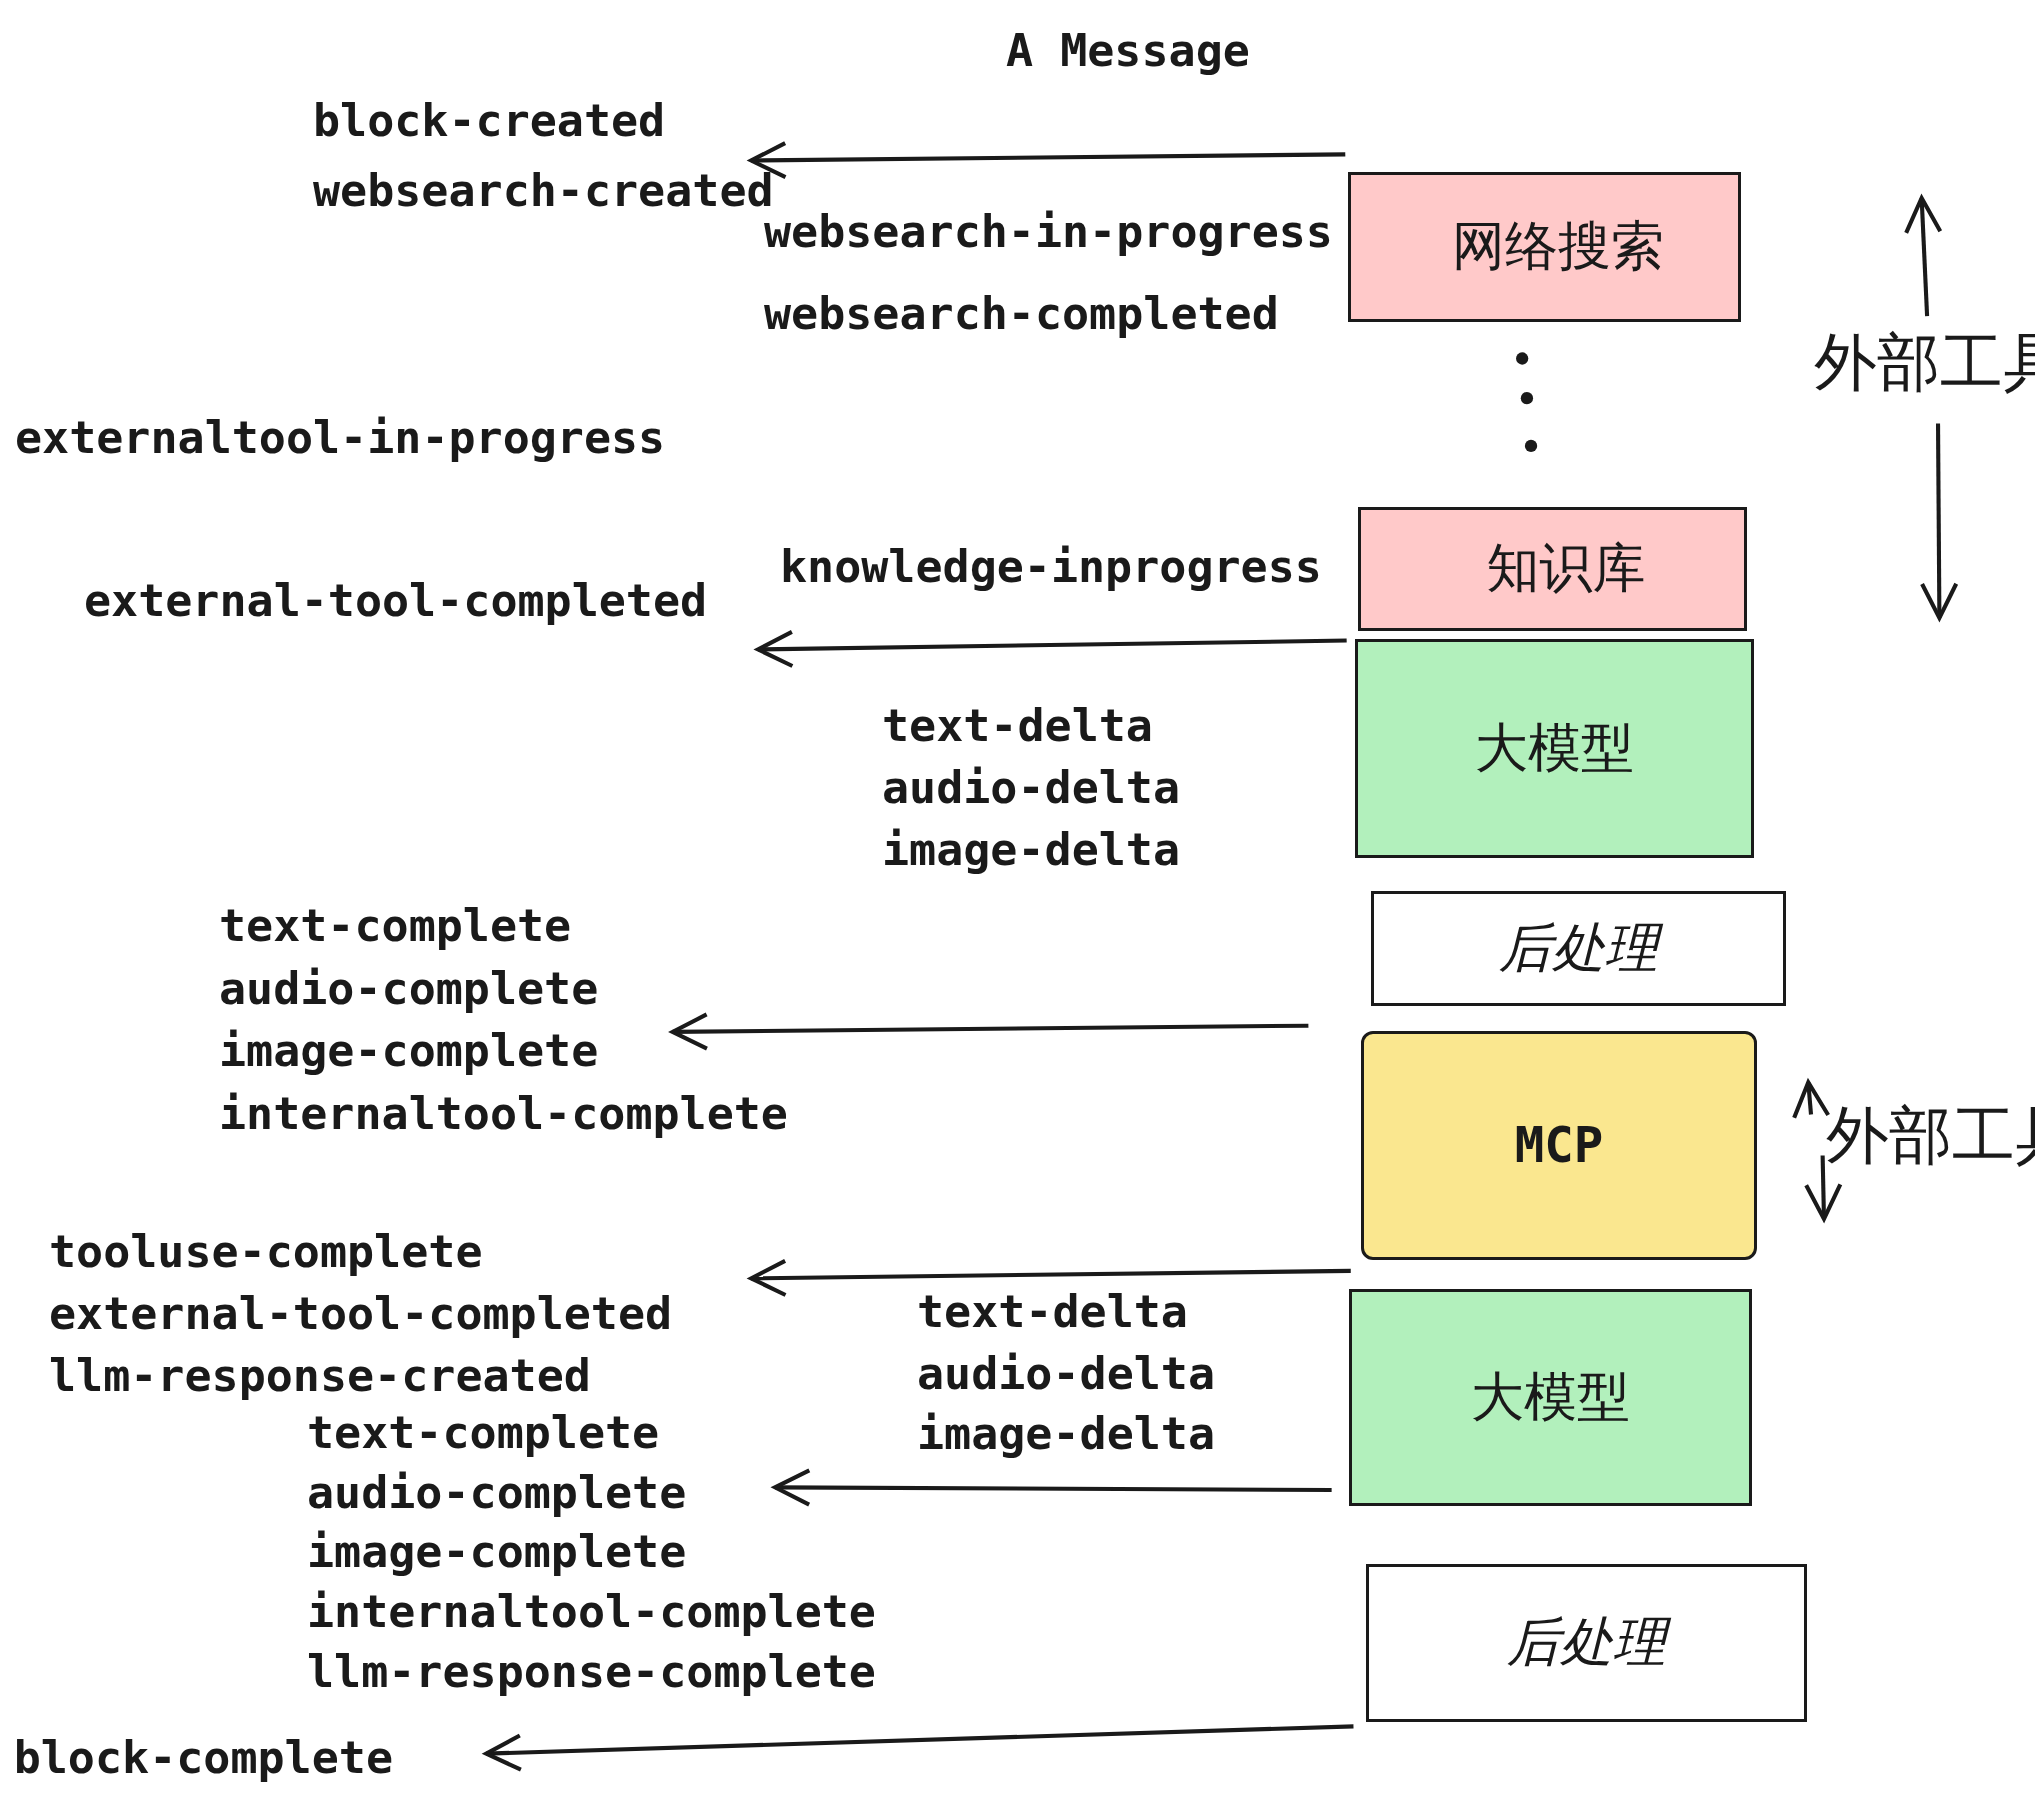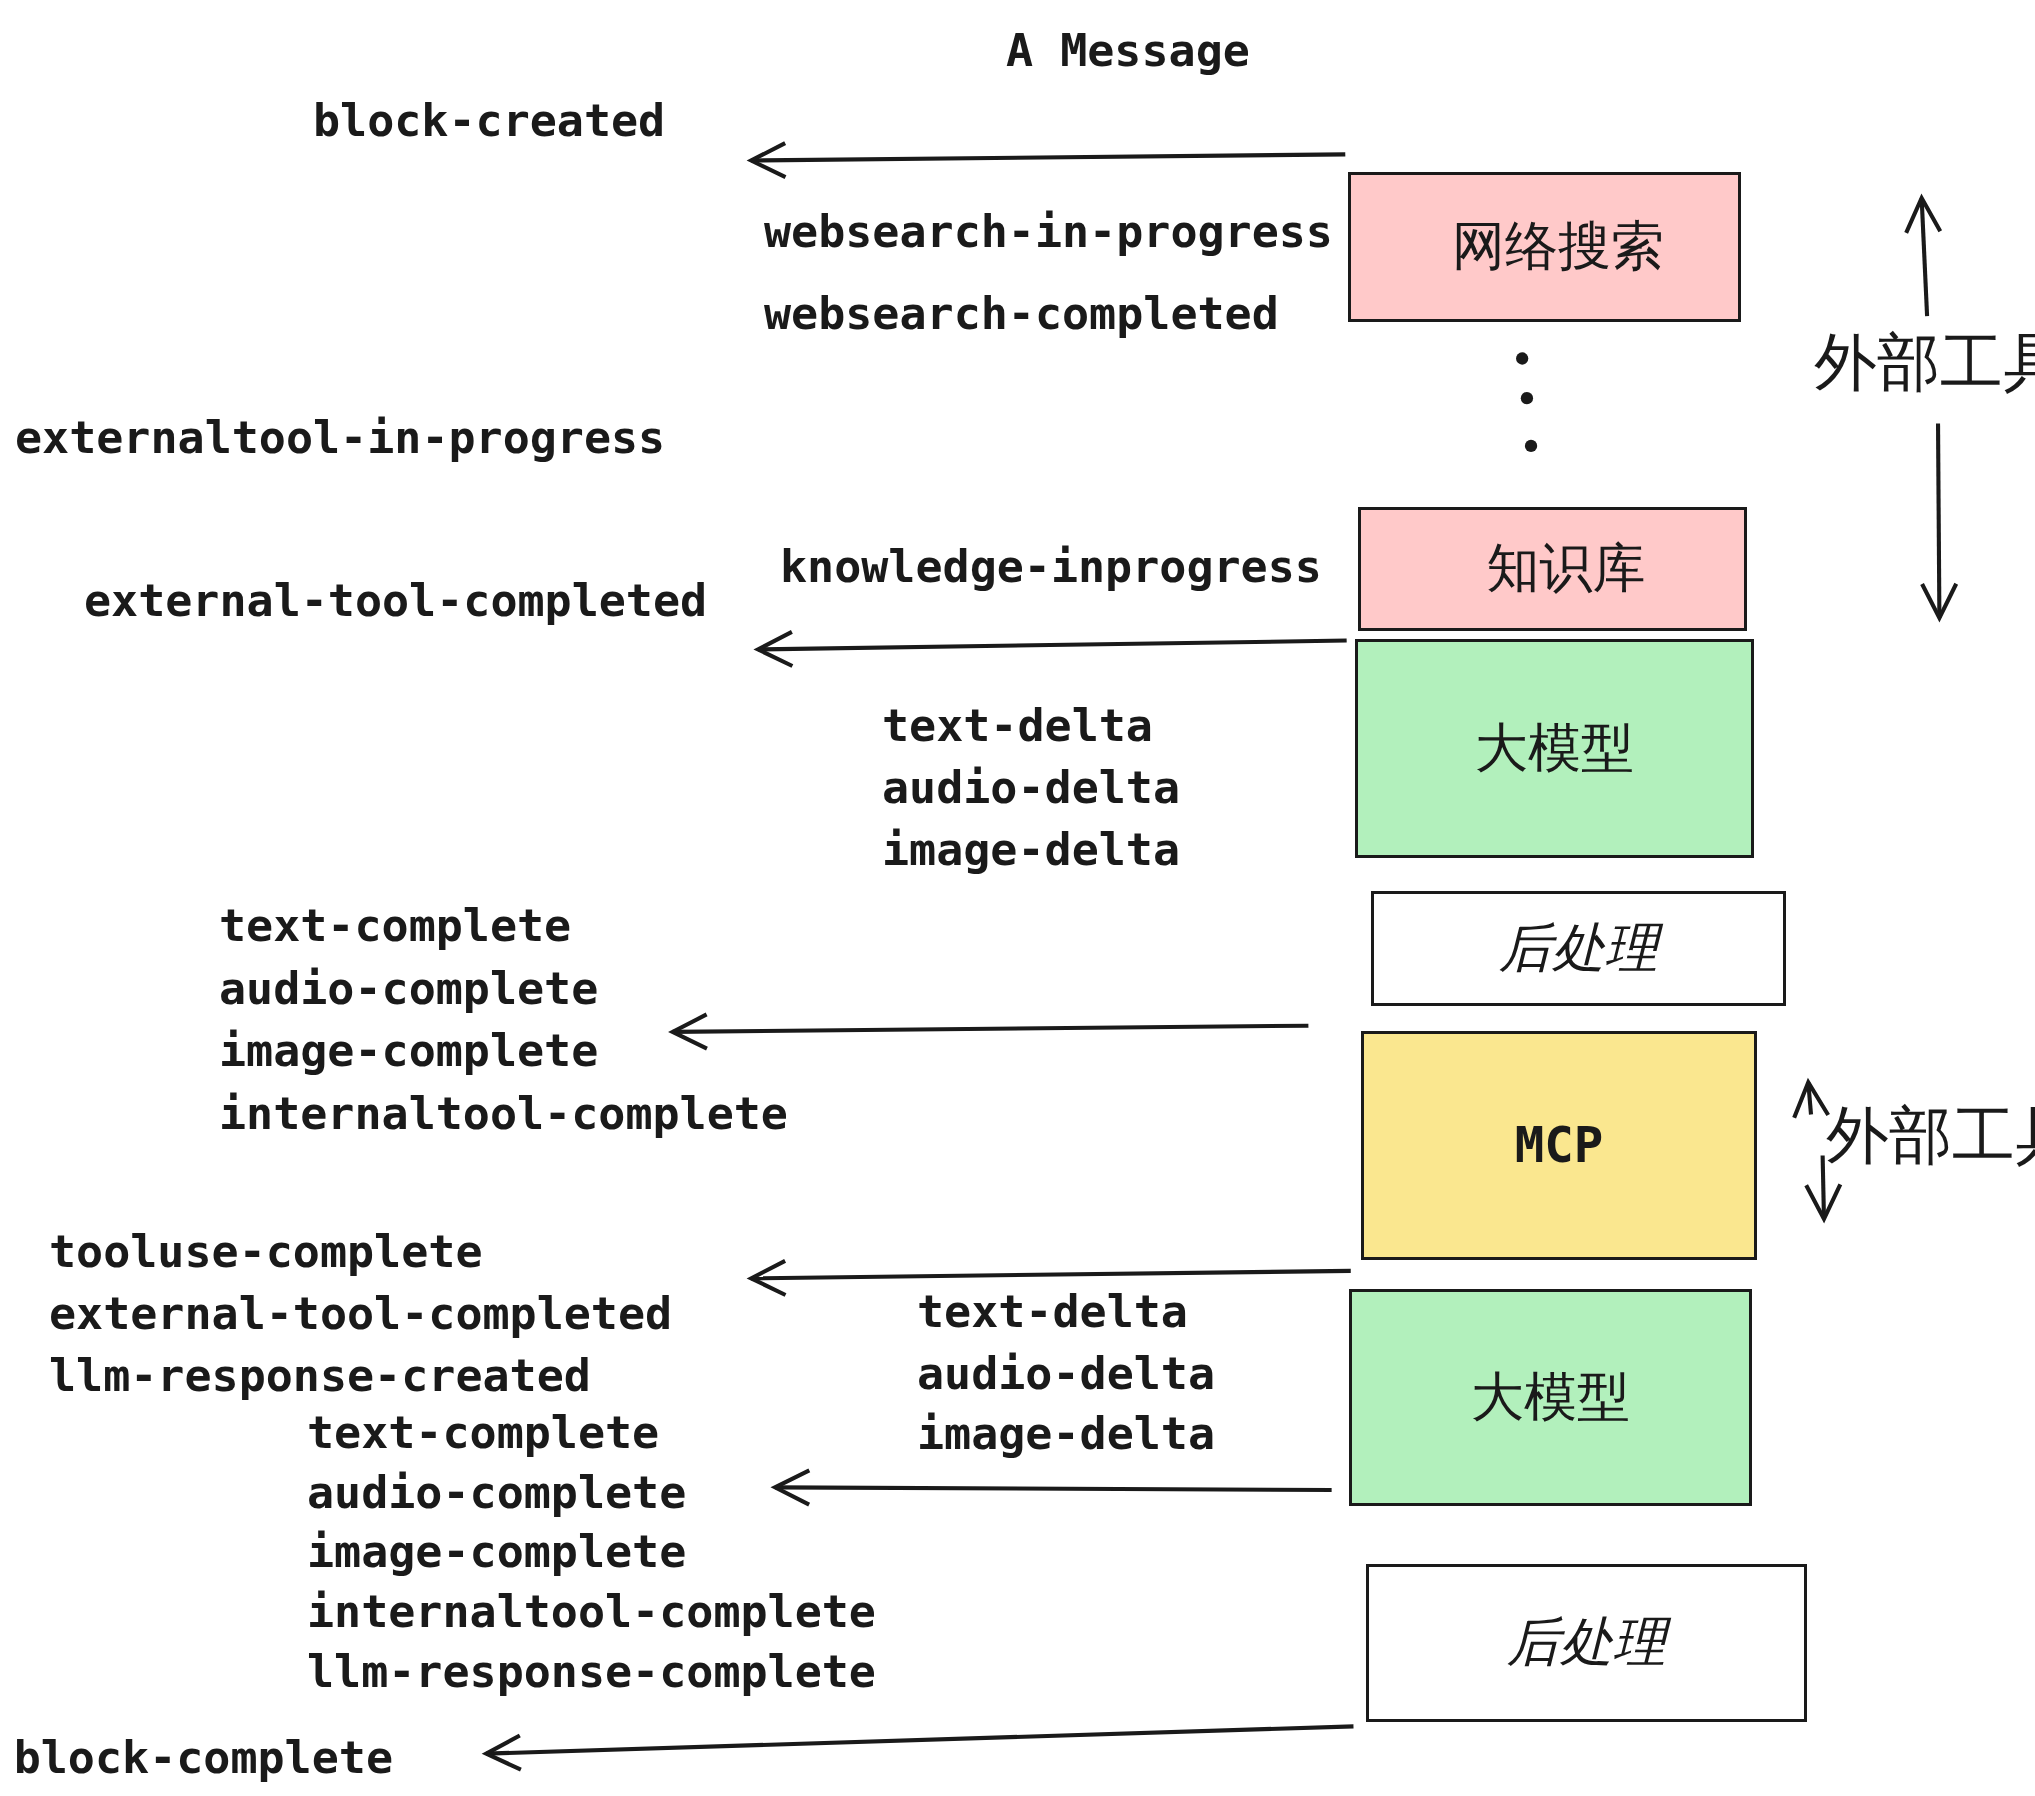--- a/index.html
+++ b/index.html
@@ -46,21 +46,21 @@
     color:var(--c-ink);
     white-space:nowrap;
   }
   .box .lbl.mono{
     font-family:"DejaVu Sans Mono", monospace;
     font-weight:bold;
     font-size:49px;
   }
   .f-pink{background:var(--c-pink);padding-left:27px;}
   .f-green{background:var(--c-green);}
-  .f-yellow{background:var(--c-yellow);}
+  .f-yellow{background:var(--c-yellow);border-radius:12px;}
   .f-white{background:var(--c-paper);font-style:italic;}
   .side-label{
     position:absolute;
     transform:translateY(-50%);
     font-family:"Liberation Sans", sans-serif;
     font-size:63px;
     white-space:nowrap;
     color:var(--c-ink);
   }
   svg.overlay{
@@ -96,20 +96,21 @@
     <span class="lbl">大模型</span>
   </div>
   <div class="box f-white" style="left:1366px;top:1564px;width:441px;height:158px">
     <span class="lbl">后处理</span>
   </div>
 
   <div class="side-label" style="left:1814px;top:363px">外部工具</div>
   <div class="side-label" style="left:1826px;top:1136px">外部工具</div>
 
   <div class="ev" style="left:313px;top:120px">block-created</div>
+  <div class="ev" style="left:313px;top:190px">websearch-created</div>
   <div class="ev" style="left:764px;top:231px">websearch-in-progress</div>
   <div class="ev" style="left:764px;top:313px">websearch-completed</div>
   <div class="ev" style="left:15px;top:437px">externaltool-in-progress</div>
   <div class="ev" style="left:780px;top:566px">knowledge-inprogress</div>
   <div class="ev" style="left:84px;top:600px">external-tool-completed</div>
   <div class="ev" style="left:882px;top:725px">text-delta</div>
   <div class="ev" style="left:882px;top:787px">audio-delta</div>
   <div class="ev" style="left:882px;top:849px">image-delta</div>
   <div class="ev" style="left:219px;top:925px">text-complete</div>
   <div class="ev" style="left:219px;top:988px">audio-complete</div>

